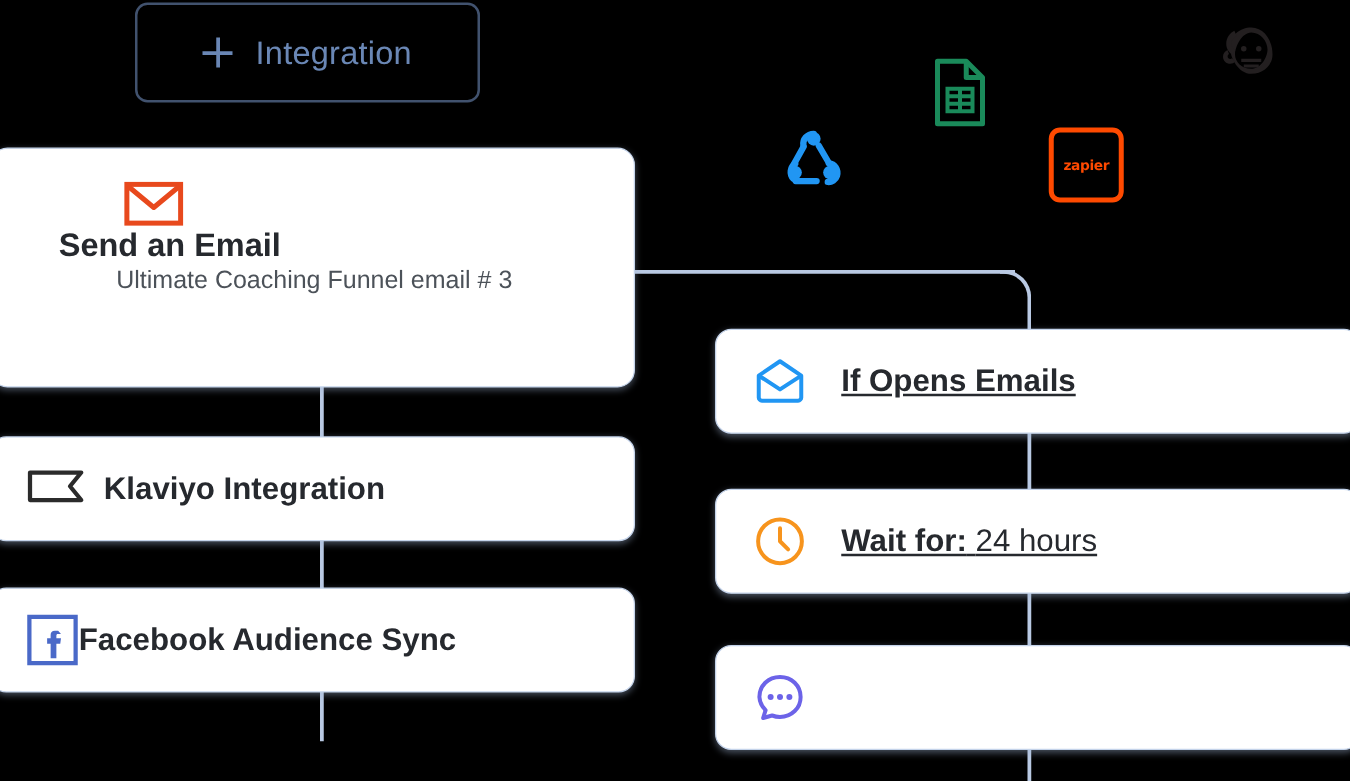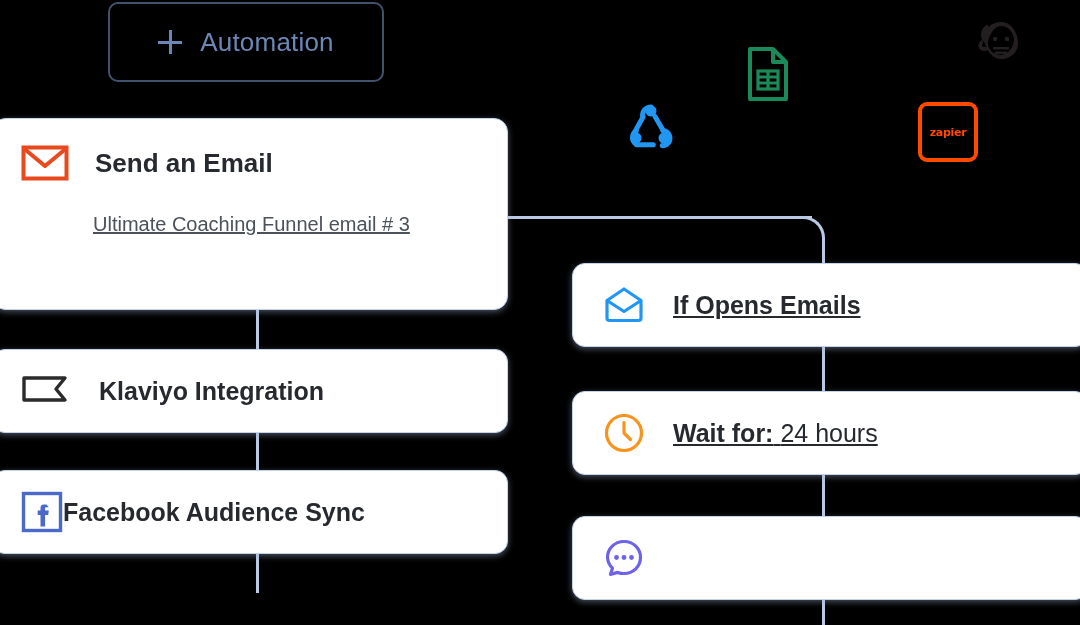--- a/index.html
+++ b/index.html
@@ -46,60 +46,59 @@
   }
   .card-row{display:flex;align-items:center;height:100%;}
   .card-icon{flex:none;display:flex;align-items:center;justify-content:center;}
   .card-title{
     font-size:25px;color:#26292e;font-weight:bold;white-space:nowrap;
   }
   .card-title .reg{font-weight:normal;}
 
   
   #card-email{left:-8px;top:118px;width:516px;height:192px;border-radius:14px;}
-  #card-email .hdr{display:flex;align-items:center;position:absolute;left:28px;top:26px;}
+  #card-email .hdr{display:flex;align-items:center;position:absolute;left:28px;top:26px;flex-direction:column;}
   #card-email .hdr .card-title{margin-left:26px;font-size:26px;}
   .card-sub{
     position:absolute;left:100px;top:94px;font-size:20px;color:#4c5259;
     white-space:nowrap;
-    text-decoration:underline;
   }
   .stats-bar{
     position:absolute;left:100px;top:243px;width:362px;height:46px;
     background:#eef1f6;border-radius:23px;display:flex;align-items:center;
   }
   .stat{display:flex;align-items:center;}
   .stat .pill{
     width:56px;height:24px;border-radius:12px;background:#ccd5e1;margin-left:14px;
   }
   .stat + .stat{margin-left:30px;}
   .stats-bar{padding-left:20px;box-sizing:border-box;}
 
   
   #card-klaviyo{left:-8px;top:349px;width:516px;height:84px;}
   #card-klaviyo .card-row{padding-left:28px;}
-  #card-klaviyo .card-title{margin-left:28px;}
+  #card-klaviyo .card-title{margin-left:12px;}
 
   #card-facebook{left:-8px;top:470px;width:516px;height:84px;}
   #card-facebook .card-row{padding-left:28px;}
   #card-facebook .card-title{}
 
   
   .rcard{left:572px;width:516px;height:84px;}
   #card-opens{top:263px;}
   #card-wait{top:391px;}
   #card-sms{top:516px;}
   .rcard .card-row{padding-left:30px;}
   .rcard .card-title{margin-left:28px;text-decoration:underline;}
 
   
   .brand{position:absolute;}
   #icon-webhook{left:624px;top:100px;}
   #icon-sheets{left:746px;top:46px;}
-  #icon-zapier{left:918px;top:102px;}
+  #icon-zapier{left:839px;top:102px;}
   #icon-mailchimp{left:971px;top:14px;}
   .zapier-box{
     width:52px;height:52px;border:4px solid #ff4a00;border-radius:9px;
     display:flex;align-items:center;justify-content:center;
   }
   .zapier-word{
     color:#ff4a00;font-size:11px;font-weight:bold;letter-spacing:-.3px;
     font-family:"DejaVu Sans",sans-serif;
   }
 </style>
@@ -114,21 +113,21 @@
 
   <div class="conn conn-h" style="left:507px;top:216px;width:305px;"></div>
   <div class="elbow" style="left:800px;top:216px;width:22px;height:50px;"></div>
 
   <div class="conn conn-v" style="left:822px;top:346px;height:46px;"></div>
   <div class="conn conn-v" style="left:822px;top:474px;height:43px;"></div>
   <div class="conn conn-v" style="left:822px;top:599px;height:26px;"></div>
 
   <div class="automation-btn">
     <span class="plus"></span>
-    <span class="lbl">Automation</span>
+    <span class="lbl">Integration</span>
   </div>
 
   <div class="brand" id="icon-webhook">
     <svg width="54" height="52" viewBox="0 0 54 52" fill="none">
       <path d="M27 7c-5.3 0-9.2 4.6-8.3 9.6" stroke="#2196f3" stroke-width="5" stroke-linecap="round"></path>
       <path d="M18.9 17.3 11 31.5" stroke="#2196f3" stroke-width="5" stroke-linecap="round"></path>
       <path d="M12.2 31c-4.2 2.6-5 8.4-1.5 12" stroke="#2196f3" stroke-width="5" stroke-linecap="round"></path>
       <path d="M12.5 44.8h16.8" stroke="#2196f3" stroke-width="5" stroke-linecap="round"></path>
       <path d="M31 16.5 39.5 31" stroke="#2196f3" stroke-width="5" stroke-linecap="round"></path>
       <path d="M39 30.5c5 .6 8 5.4 6.6 10.2-1 3.3-4.2 5.2-7.4 4.9" stroke="#2196f3" stroke-width="5" stroke-linecap="round"></path>

